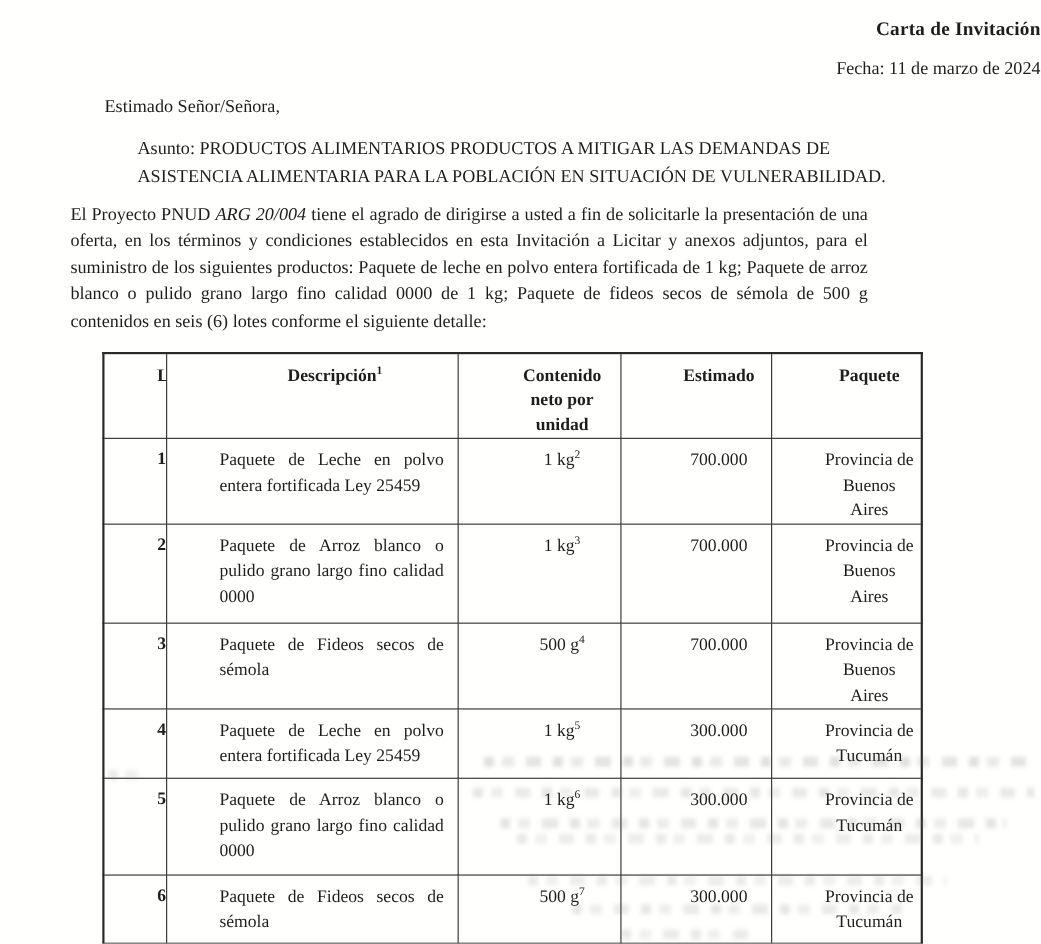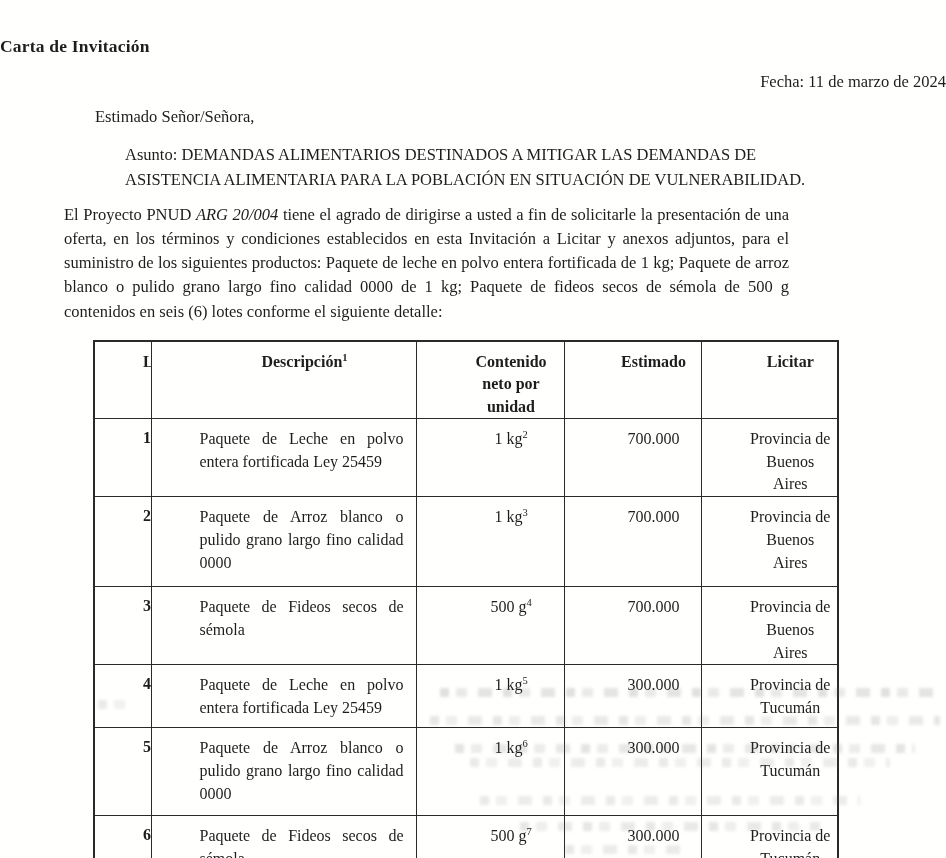--- a/index.html
+++ b/index.html
@@ -12,22 +12,22 @@
     width: 946px;
     height: 858px;
     background: #fdfdfc;
     font-family: "Liberation Serif", "DejaVu Serif", serif;
     color: #1f1f1f;
     overflow: hidden;
     filter: blur(0.3px) contrast(1.02);
   }
   .doc-title {
     margin: 0;
-    padding-top: 36px;
-    text-align: left;
+    padding-top: 16px;
+    text-align: right;
     font-size: 17.5px;
     font-weight: bold;
     letter-spacing: 0.2px;
   }
   .date-line {
     margin: 15px 0 0 580px;
     font-size: 16.5px;
     text-align: right;
   }
   .salutation {
@@ -100,39 +100,39 @@
 <body>
 
 <div class="page">
 
   <h1 class="doc-title">Carta de Invitación</h1>
 
   <div class="date-line">Fecha: 11 de marzo de 2024</div>
 
   <div class="salutation">Estimado Señor/Señora,</div>
 
-  <p class="subject">Asunto: DEMANDAS ALIMENTARIOS DESTINADOS A MITIGAR LAS DEMANDAS DE ASISTENCIA ALIMENTARIA PARA LA POBLACIÓN EN SITUACIÓN DE VULNERABILIDAD.</p>
+  <p class="subject">Asunto: PRODUCTOS ALIMENTARIOS PRODUCTOS A MITIGAR LAS DEMANDAS DE ASISTENCIA ALIMENTARIA PARA LA POBLACIÓN EN SITUACIÓN DE VULNERABILIDAD.</p>
 
   <p class="body-par"><span>El Proyecto PNUD</span> <i>ARG 20/004</i> <span>tiene el agrado de dirigirse a usted a fin de solicitarle la presentación de una oferta, en los términos y condiciones establecidos en esta Invitación a Licitar y anexos adjuntos, para el suministro de los siguientes productos: Paquete de leche en polvo entera fortificada de 1 kg; Paquete de arroz blanco o pulido grano largo fino calidad 0000 de 1 kg; Paquete de fideos secos de sémola de 500 g contenidos en seis (6) lotes conforme el siguiente detalle:</span></p>
 
   <table class="lots">
     <colgroup>
       <col style="width:57px">
         <col style="width:265px">
         <col style="width:148px">
         <col style="width:137px">
         <col style="width:137px">
     </colgroup>
     <tbody>
         <tr class="hdr">
       <th class="c">Lote</th>
       <th class="c"><span>Descripción</span><sup class="fn">1</sup></th>
       <th class="c">Contenido neto por unidad</th>
       <th class="c">Estimado</th>
-      <th class="c">Licitar</th>
+      <th class="c">Paquete</th>
     </tr>
     <tr class="r1">
       <td class="c-lote">1</td>
       <td class="c-desc">Paquete de Leche en polvo entera fortificada Ley 25459</td>
       <td class="c-cont"><span>1 kg</span><sup class="fn">2</sup></td>
       <td class="c-cant">700.000</td>
       <td class="c-dest">Provincia de Buenos Aires</td>
     </tr>
     <tr class="r2">
       <td class="c-lote">2</td>

